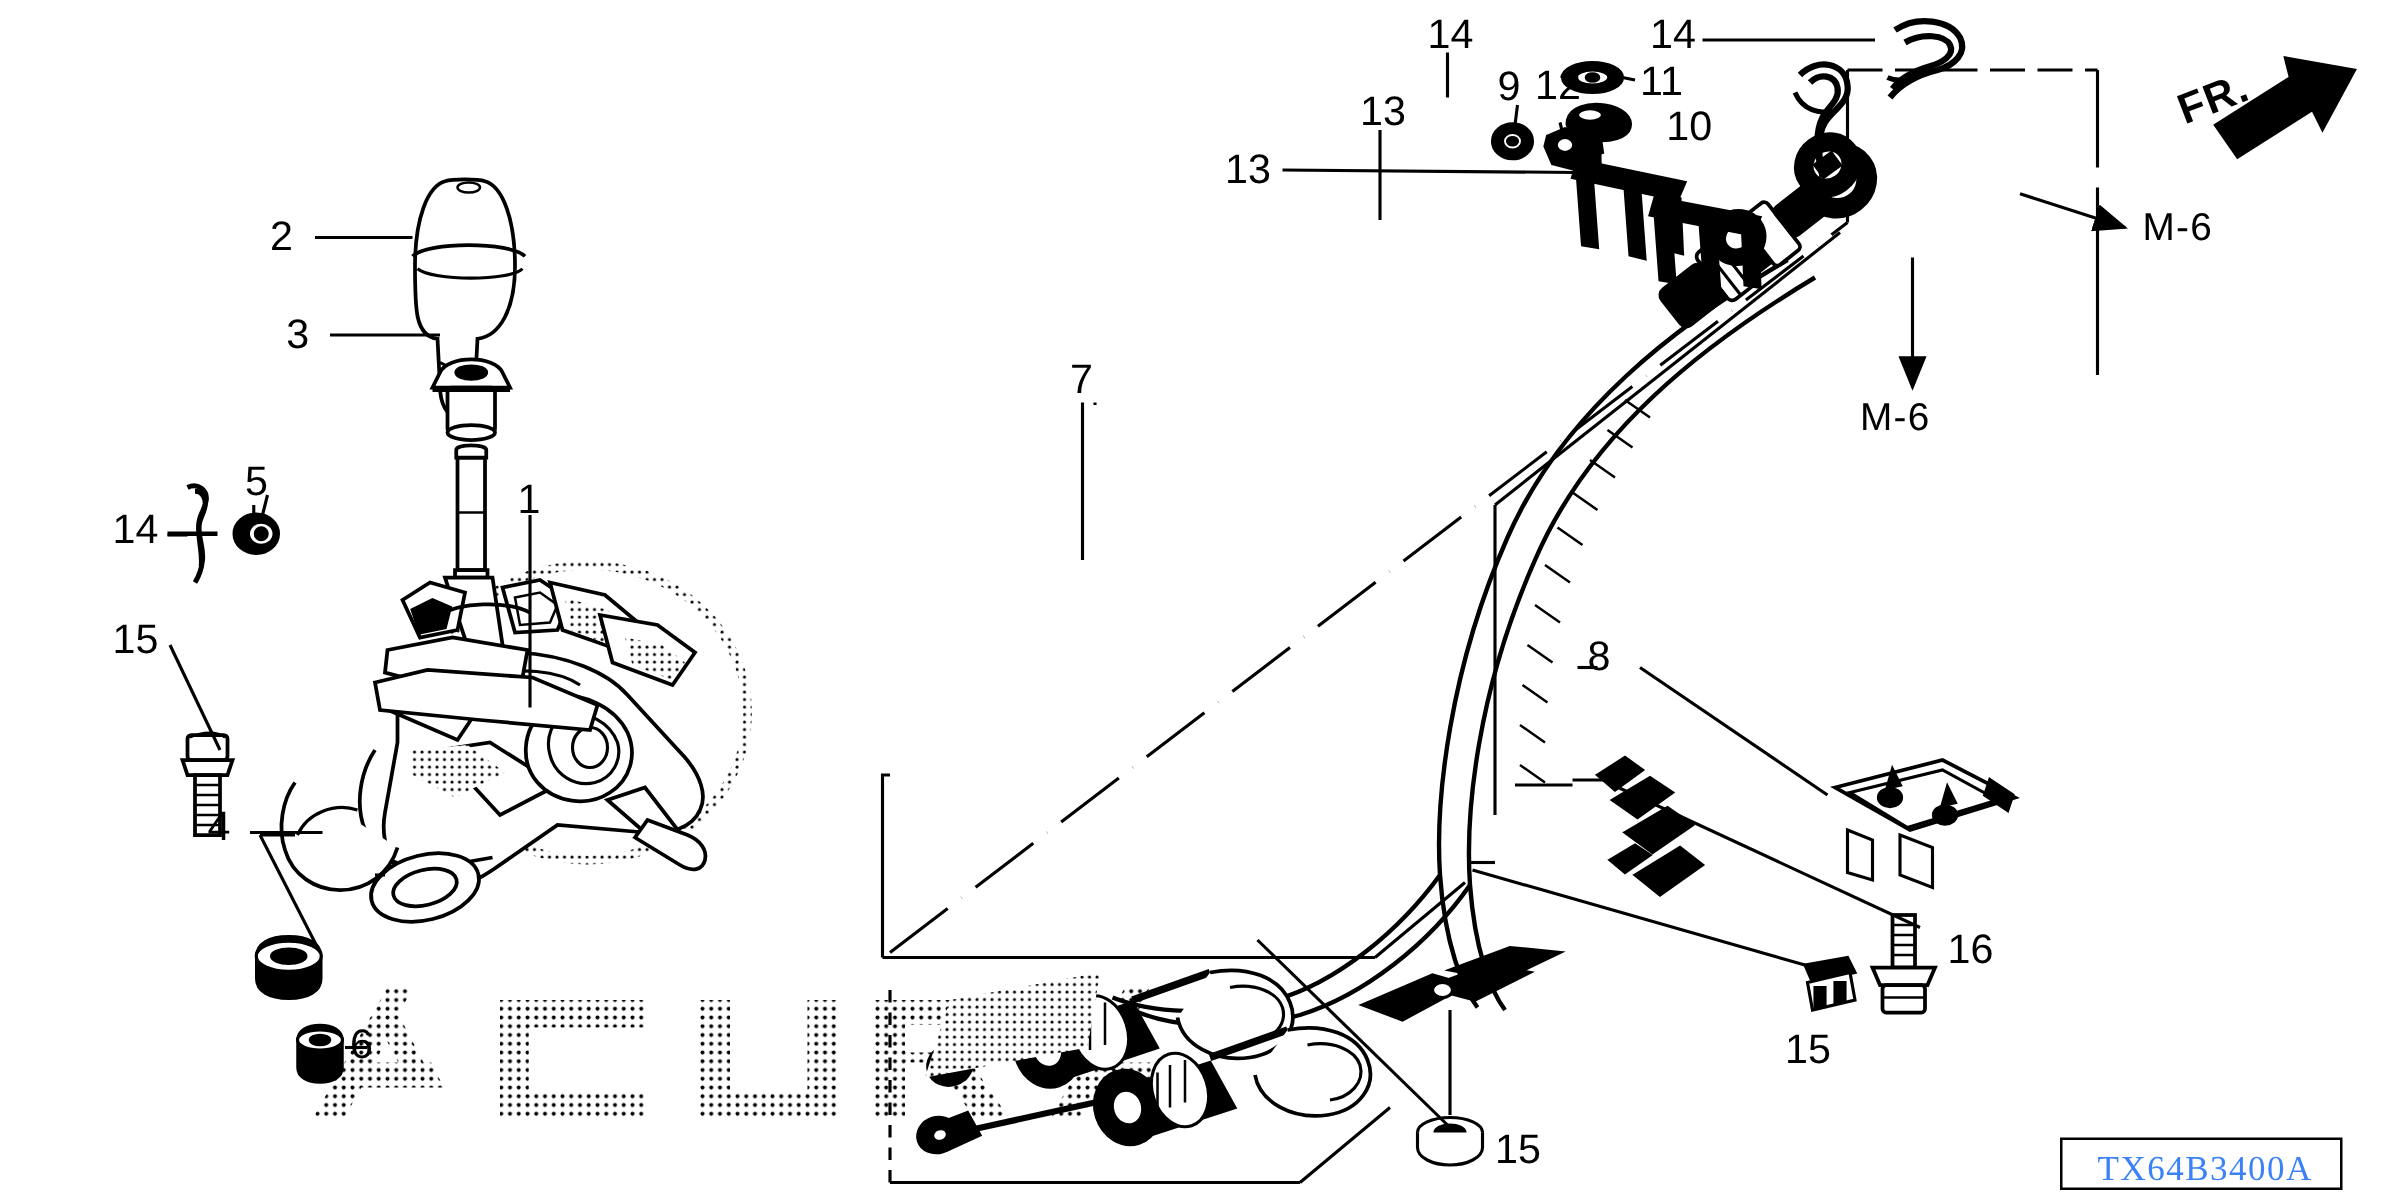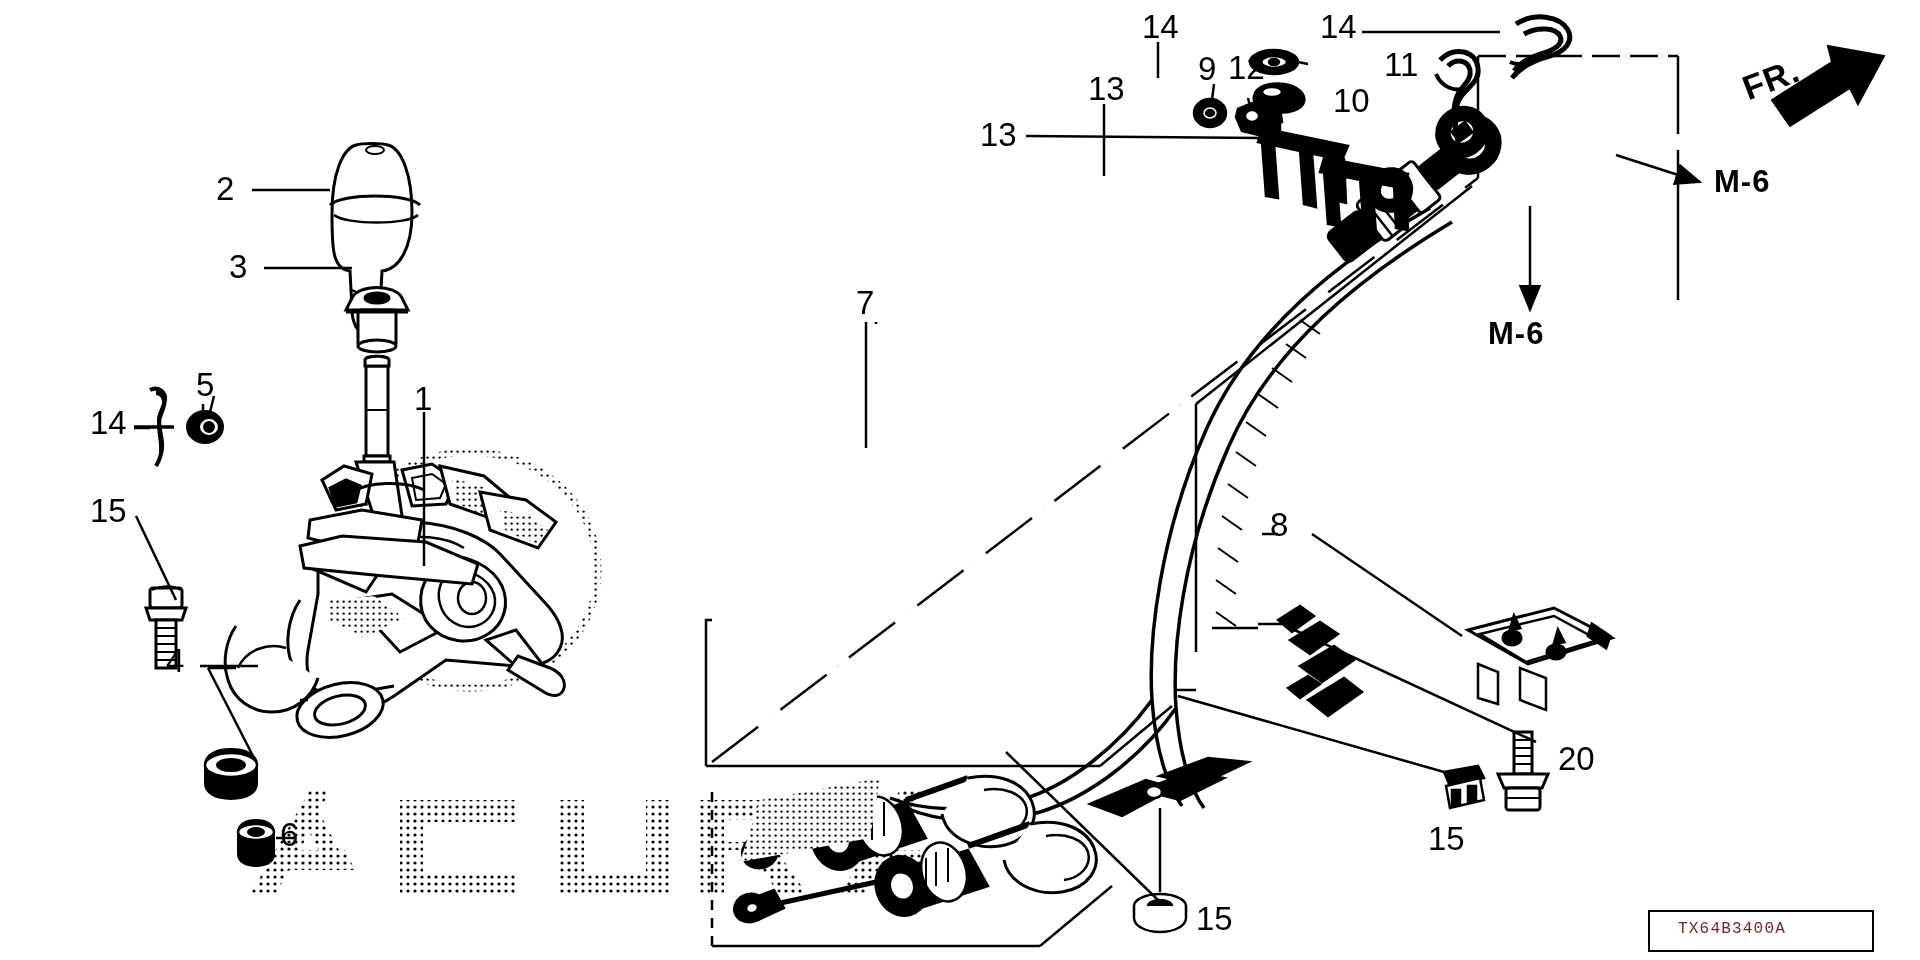--- a/index.html
+++ b/index.html
@@ -9,25 +9,25 @@
     font-family:"Liberation Sans", sans-serif;
     color:#000;
   }
   #sheet{position:absolute;inset:0;width:1920px;height:960px;}
   svg.layer{position:absolute;left:0;top:0;width:1920px;height:960px;}
   .lbl{
     position:absolute;font-family:"Liberation Sans", sans-serif;
     font-size:33px;font-weight:400;color:#000;line-height:1;
     white-space:nowrap;letter-spacing:0px;
   }
-  .lbl.bold{font-weight:bold;font-size:31px;letter-spacing:1px;}
+  .lbl.bold{font-weight:normal;font-size:31px;letter-spacing:1px;}
   .lbl.fr{font-weight:bold;font-size:34px;transform:rotate(-21deg);letter-spacing:1px;}
   .partcode{
-    position:absolute;font-family:Liberation Mono, monospace;
-    font-size:16px;color:#7f1d1d;letter-spacing:1.2px;white-space:nowrap;
+    position:absolute;font-family:Liberation Serif, serif;
+    font-size:28px;color:#3b82f6;letter-spacing:1.2px;white-space:nowrap;
   }
   .codebox{position:absolute;border:2px solid #000;}
 </style>
 </head>
 <body>
 
 <div id="sheet">
 
   <svg class="layer" viewBox="0 0 1920 960">
     <defs>
@@ -420,25 +420,25 @@
 
   <div class="lbl" style="left:856px;top:286px">7</div>
 
   <div class="lbl" style="left:980px;top:118px">13</div>
   <div class="lbl" style="left:1088px;top:72px">13</div>
   <div class="lbl" style="left:1142px;top:10px">14</div>
   <div class="lbl" style="left:1320px;top:10px">14</div>
 
   <div class="lbl" style="left:1198px;top:52px">9</div>
   <div class="lbl" style="left:1228px;top:51px">12</div>
-  <div class="lbl" style="left:1384px;top:48px">11</div>
+  <div class="lbl" style="left:1312px;top:48px">11</div>
   <div class="lbl" style="left:1333px;top:84px">10</div>
 
   <div class="lbl" style="left:1270px;top:508px">8</div>
-  <div class="lbl" style="left:1558px;top:742px">20</div>
+  <div class="lbl" style="left:1558px;top:742px">16</div>
   <div class="lbl" style="left:1428px;top:822px">15</div>
   <div class="lbl" style="left:1196px;top:902px">15</div>
 
   <div class="lbl bold" style="left:1714px;top:166px">M-6</div>
   <div class="lbl bold" style="left:1488px;top:318px">M-6</div>
 
   <div class="lbl fr" style="left:1742px;top:62px">FR.</div>
 
   <div class="codebox" style="left:1648px;top:910px;width:222px;height:38px"></div>
   <div class="partcode" style="left:1678px;top:920px">TX64B3400A</div>

